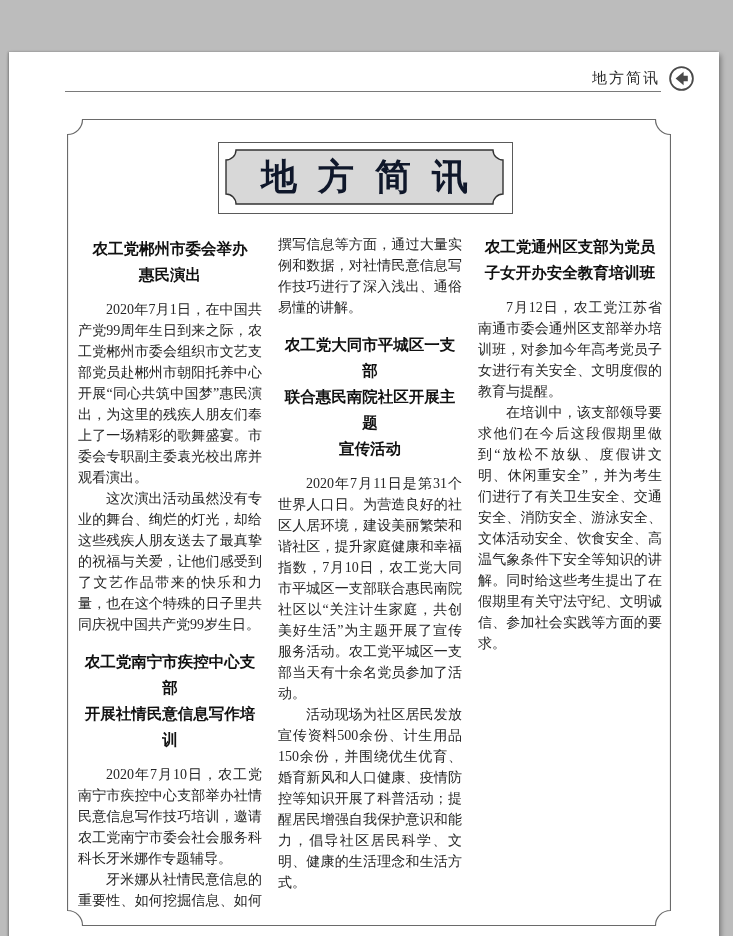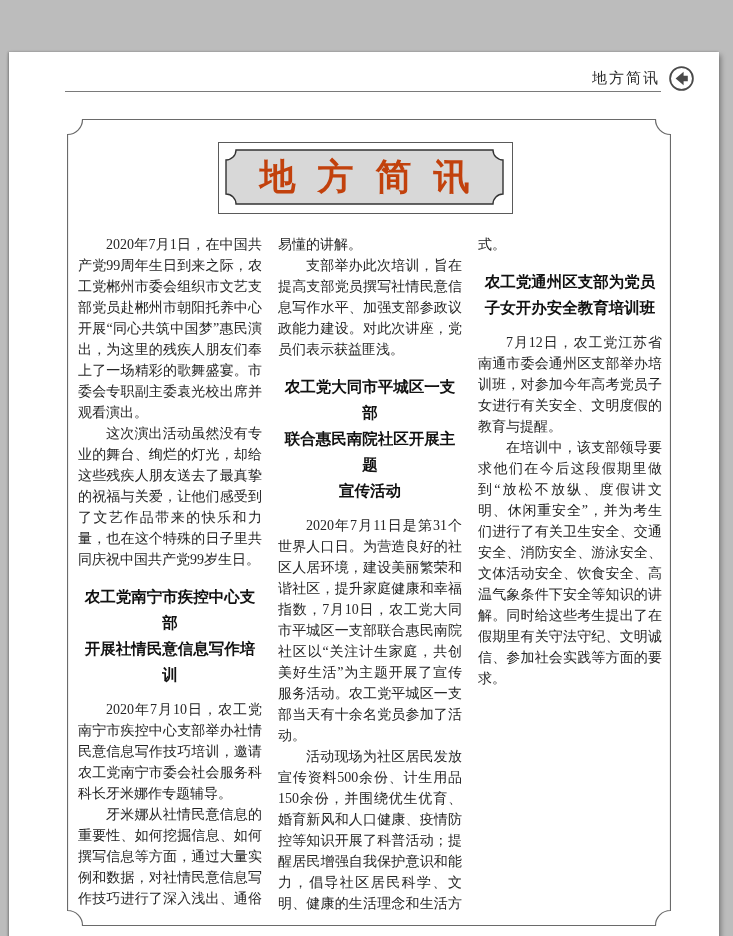--- a/index.html
+++ b/index.html
@@ -28,22 +28,22 @@
   .frame-svg{position:absolute;left:58px;top:67px;}
   
   .banner{
     position:absolute;left:209px;top:90px;width:293px;height:70px;
     border:1px solid #5a5a5a;background:#fff;
   }
   .banner-inner{position:absolute;left:6px;top:6px;width:279px;height:56px;}
   .banner-title{
     position:absolute;left:6px;top:6px;width:279px;height:56px;
     display:flex;align-items:center;justify-content:center;
-    font-weight:bold;font-size:36px;letter-spacing:6px;text-indent:6px;color:#c2410c;
-    font-family:Liberation Sans, sans-serif;
+    font-weight:bold;font-size:36px;letter-spacing:6px;text-indent:6px;color:#0f172a;
+    font-family:Liberation Serif, serif;
   }
   
   .columns{
     position:absolute;left:69px;top:182px;width:584px;height:692px;
     column-count:3;column-gap:16px;column-fill:auto;overflow:hidden;
     color:#252525;font-size:14px;line-height:21px;
     orphans:1;widows:1;
   }
   .columns h3{
     margin:14px 0 11px;font-size:15.5px;line-height:26px;font-weight:bold;
@@ -93,32 +93,35 @@
     <div class="banner">
       <svg class="banner-inner" width="279" height="56" viewBox="0 0 279 56">
         <path d="M 11 1 H 268 A 10 10 0 0 0 278 11 V 45 A 10 10 0 0 0 268 55 H 11 A 10 10 0 0 0 1 45 V 11 A 10 10 0 0 0 11 1 Z" fill="#d8d8d8" stroke="#333333" stroke-width="1.4"></path>
       </svg>
       <div class="banner-title">地 方 简 讯</div>
     </div>
 
     <div class="columns">
 
       <section>
+        <h3>
+          <span class="tline">农工党郴州市委会举办</span>
+          <span class="tline">惠民演出</span>
+        </h3>
         <p>2020年7月1日，在中国共产党99周年生日到来之际，农工党郴州市委会组织市文艺支部党员赴郴州市朝阳托养中心开展“同心共筑中国梦”惠民演出，为这里的残疾人朋友们奉上了一场精彩的歌舞盛宴。市委会专职副主委袁光校出席并观看演出。</p>
         <p>这次演出活动虽然没有专业的舞台、绚烂的灯光，却给这些残疾人朋友送去了最真挚的祝福与关爱，让他们感受到了文艺作品带来的快乐和力量，也在这个特殊的日子里共同庆祝中国共产党99岁生日。</p>
       </section>
 
       <section>
         <h3>
           <span class="tline">农工党南宁市疾控中心支部</span>
           <span class="tline">开展社情民意信息写作培训</span>
         </h3>
         <p>2020年7月10日，农工党南宁市疾控中心支部举办社情民意信息写作技巧培训，邀请农工党南宁市委会社会服务科科长牙米娜作专题辅导。</p>
         <p>牙米娜从社情民意信息的重要性、如何挖掘信息、如何撰写信息等方面，通过大量实例和数据，对社情民意信息写作技巧进行了深入浅出、通俗易懂的讲解。</p>
-        <p>支部举办此次培训，旨在提高支部党员撰写社情民意信息写作水平、加强支部参政议政能力建设。对此次讲座，党员们表示获益匪浅。</p>
       </section>
 
       <section>
         <h3>
           <span class="tline">农工党大同市平城区一支部</span>
           <span class="tline">联合惠民南院社区开展主题</span>
           <span class="tline">宣传活动</span>
         </h3>
         <p>2020年7月11日是第31个世界人口日。为营造良好的社区人居环境，建设美丽繁荣和谐社区，提升家庭健康和幸福指数，7月10日，农工党大同市平城区一支部联合惠民南院社区以“关注计生家庭，共创美好生活”为主题开展了宣传服务活动。农工党平城区一支部当天有十余名党员参加了活动。</p>
         <p>活动现场为社区居民发放宣传资料500余份、计生用品150余份，并围绕优生优育、婚育新风和人口健康、疫情防控等知识开展了科普活动；提醒居民增强自我保护意识和能力，倡导社区居民科学、文明、健康的生活理念和生活方式。</p>

